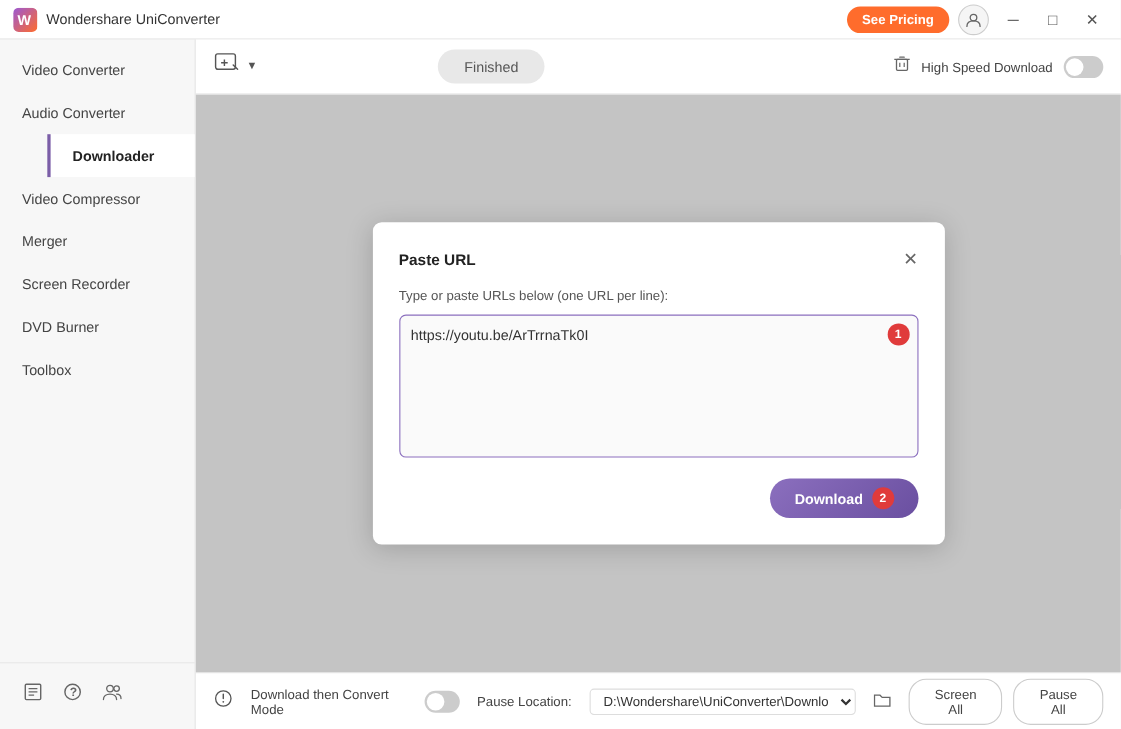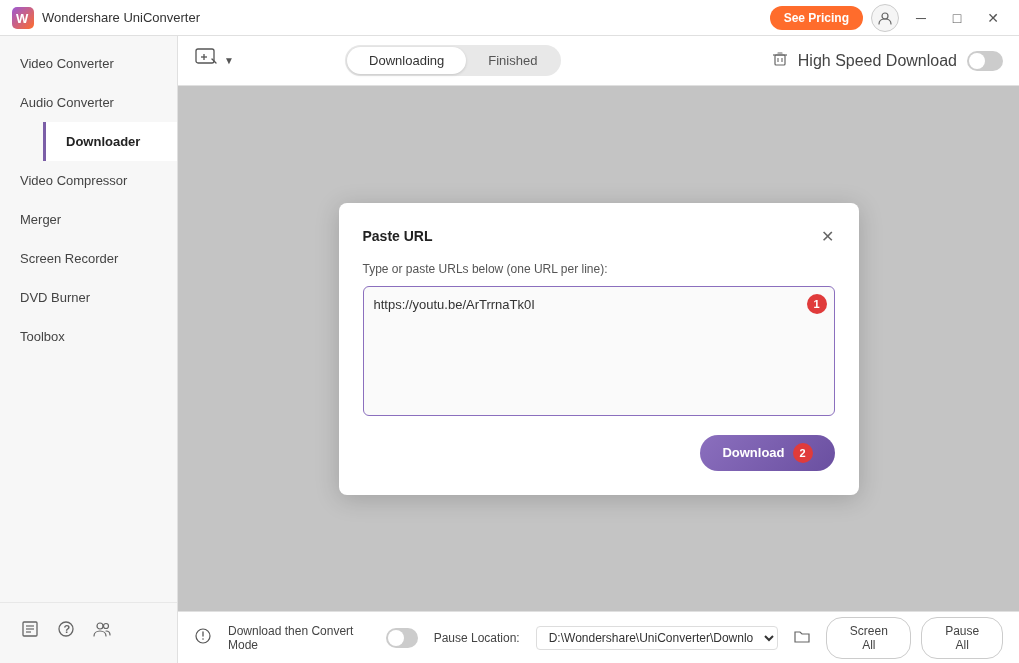--- a/index.html
+++ b/index.html
@@ -70,21 +70,21 @@
 
     #tab-group { display: flex; margin-left: auto; margin-right: auto; background: #e8e8e8; border-radius: 20px; padding: 2px; }
     .tab-btn {
       padding: 6px 22px; border-radius: 18px; border: none; cursor: pointer;
       font-size: 13px; background: transparent; color: #555;
     }
     .tab-btn.active { background: #ffffff; color: #333; font-weight: 500; box-shadow: 0 1px 3px rgba(0,0,0,0.15); }
 
     #header-right { display: flex; align-items: center; gap: 10px; margin-left: auto; }
     #trash-icon { font-size: 16px; color: #666; cursor: pointer; }
-    #high-speed-label { font-size: 16px; color: #444; }
+    #high-speed-label { font-size: 12px; color: #444; }
     #speed-toggle {
       width: 36px; height: 20px; background: #ccc; border-radius: 10px; position: relative; cursor: pointer;
     }
     #speed-toggle-knob {
       width: 16px; height: 16px; background: white; border-radius: 50%;
       position: absolute; top: 2px; left: 2px; transition: left 0.2s;
     }
 
     
     #content-body { flex: 1; position: relative; overflow: hidden; }
@@ -241,21 +241,20 @@
             <rect x="2" y="4" width="18" height="14" rx="2" stroke="#555" stroke-width="1.3"></rect>
             <line x1="7" y1="12" x2="13" y2="12" stroke="#555" stroke-width="1.3"></line>
             <line x1="10" y1="9" x2="10" y2="15" stroke="#555" stroke-width="1.3"></line>
             <line x1="18" y1="14" x2="22" y2="18" stroke="#555" stroke-width="1.3" stroke-linecap="round"></line>
           </svg>
         </span>
         <span id="add-chevron">▼</span>
       </div>
 
       <div id="tab-group">
-        <button class="tab-btn active">Downloading</button>
         <button class="tab-btn">Finished</button>
       </div>
 
       <div id="header-right">
         <span id="trash-icon">
           <svg width="16" height="16" viewBox="0 0 16 16" fill="none" xmlns="http://www.w3.org/2000/svg">
             <rect x="3" y="4" width="10" height="10" rx="1" stroke="#666" stroke-width="1.2"></rect>
             <line x1="1" y1="4" x2="15" y2="4" stroke="#666" stroke-width="1.2"></line>
             <line x1="6" y1="2" x2="10" y2="2" stroke="#666" stroke-width="1.2" stroke-linecap="round"></line>
             <line x1="6" y1="7" x2="6" y2="11" stroke="#666" stroke-width="1.1"></line>

